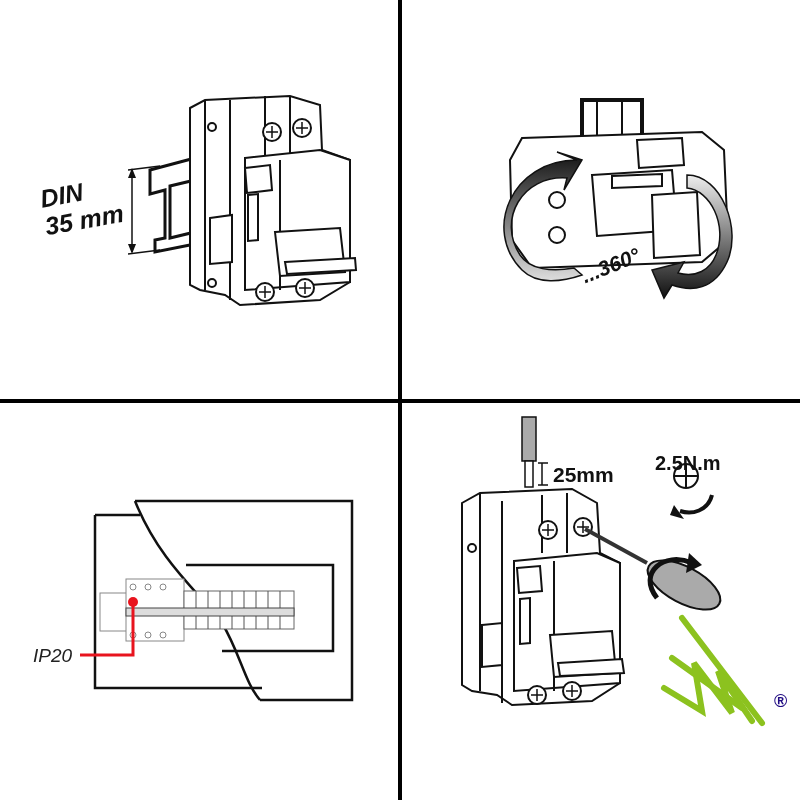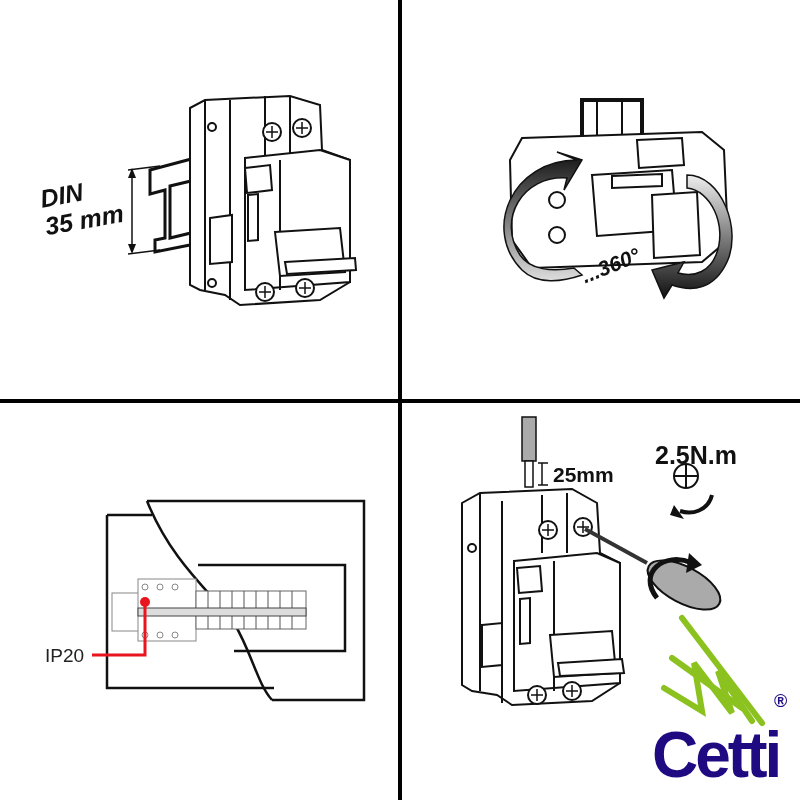--- a/index.html
+++ b/index.html
@@ -7,21 +7,21 @@
     .divider-v { position: absolute; left: 398px; top: 0; width: 4px; height: 800px; background: #000; }
     .divider-h { position: absolute; left: 0; top: 399px; width: 800px; height: 4px; background: #000; }
     .panel { position: absolute; width: 398px; height: 398px; }
     .panel svg { position: absolute; left: 0; top: 0; }
     .label { position: absolute; font-weight: bold; color: #111; white-space: nowrap; }
     .din-label { left: 38px; top: 185px; font-size: 25px; line-height: 28px; transform: rotate(-10deg); transform-origin: left top; }
     .din-label span { display: block; font-style: italic; }
     .deg-label { left: 176px; top: 266px; font-size: 21px; font-style: italic; transform: rotate(-22deg); transform-origin: left top; }
     .ip-label { left: 33px; top: 242px; font-size: 19px; font-weight: normal; color: #222; }
     .strip-label { left: 151px; top: 60px; font-size: 21px; text-align: center; }
-    .torque-label { left: 253px; top: 38px; font-size: 25px; }
+    .torque-label { left: 253px; top: 49px; font-size: 20px; }
     .logo-text { left: 250px; top: 320px; font-size: 64px; color: #1f0a82; font-weight: bold; letter-spacing: -3px; line-height: 64px; }
     .logo-reg { left: 372px; top: 288px; font-size: 18px; color: #1f0a82; font-weight: bold; }
   </style>
 </head>
 <body>
 
 <div class="divider-v"></div>
 <div class="divider-h"></div>
 
 <div class="panel" style="left:0;top:0;">
@@ -96,21 +96,21 @@
         <stop offset="0" stop-color="#eee"></stop>
           <stop offset="1" stop-color="#111"></stop>
       </linearGradient>
     </defs>
     <path d="M175 160 C110 160 80 230 120 270 C135 285 160 282 180 275 L172 268 C150 272 128 270 118 255 C95 220 120 175 165 178 L162 190 L180 160 L155 152 Z" fill="url(#arr1)" stroke="#111" stroke-width="1.5"></path>
     <path d="M285 175 C320 175 340 230 325 262 C312 290 290 292 270 285 L262 298 L250 270 L282 262 L276 273 C294 278 308 270 314 255 C326 225 308 190 285 188 Z" fill="url(#arr2)" stroke="#111" stroke-width="1.5"></path>
   </svg>
   <div class="label deg-label">...360°</div>
 </div>
 
-<div class="panel" style="left:12px;top:403px;">
+<div class="panel" style="left:0;top:403px;font-style:italic;">
   <svg width="398" height="397" viewBox="0 0 398 397">
     <g fill="none" stroke="#111" stroke-width="2.5">
       <path d="M95 112 L95 285 L262 285"></path>
       <path d="M95 112 L140 112"></path>
       <path d="M135 98 L352 98 L352 297 L260 297"></path>
       <path d="M135 98 C160 160 200 190 222 220 C240 250 245 280 260 297"></path>
       <path d="M186 162 L333 162 L333 248 L222 248"></path>
     </g>
     <g fill="#fff" stroke="#888" stroke-width="1">
       <rect x="100" y="190" width="28" height="38"></rect>
@@ -202,14 +202,13 @@
 
     <g fill="none" stroke="#8cc21f" stroke-width="6" stroke-linecap="round">
       <path d="M280 215 L360 320"></path>
       <path d="M270 255 L340 305"></path>
       <path d="M262 285 L300 308 L292 260 L330 310 L316 268 L350 318"></path>
     </g>
   </svg>
   <div class="label strip-label">25mm</div>
   <div class="label torque-label">2.5N.m</div>
   <div class="label logo-reg">®</div>
-  <div class="label logo-text">Cetti</div>
 </div>
 
 </body></html>

